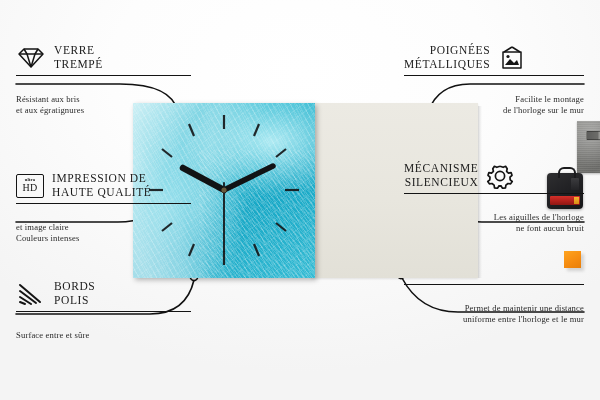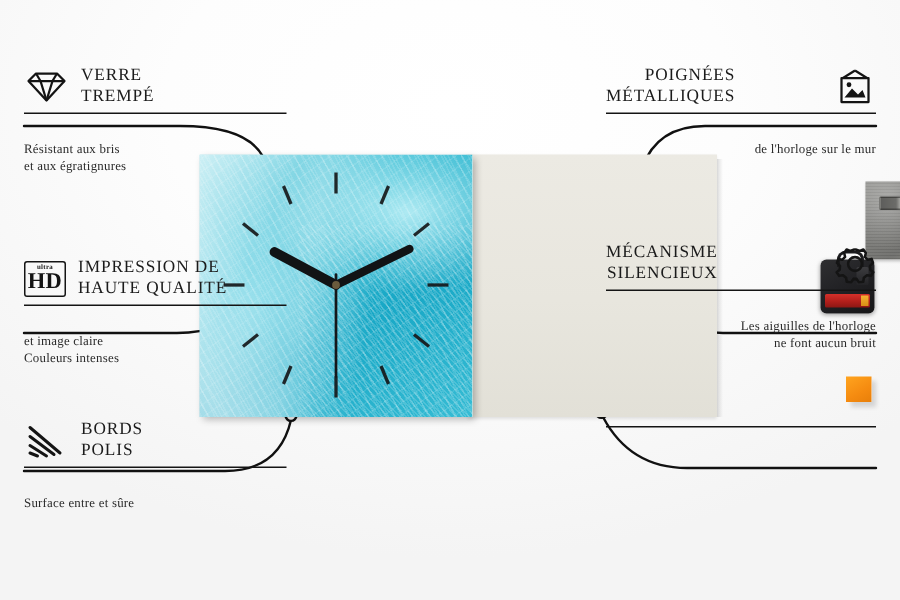--- a/index.html
+++ b/index.html
@@ -98,21 +98,21 @@
   }
   .spacer{
     position:absolute;left:253px;top:148px;width:17px;height:17px;
     background:linear-gradient(150deg,#ffa41f 0%,#f58b10 60%,#e87f0a 100%);
     box-shadow:3px 3px 3px rgba(0,0,0,.14);
   }
 
   
   .callout{position:absolute;}
   .callout .head{display:flex;align-items:center;gap:8px;}
-  .callout.right .head{justify-content:space-between;}
+  .callout.right .head{justify-content:flex-start;}
   .title{
     font-size:11.5px;font-weight:400;letter-spacing:.6px;color:#1b1b1b;
     line-height:1.18;text-transform:uppercase;
   }
   .callout.right .title{text-align:right;}
   .rule{height:1px;background:#141414;margin:4px 0 4px 0;}
   .desc{
     font-size:8.6px;color:#2a2a2a;line-height:1.32;letter-spacing:.15px;margin-top:18px;
   }
   .callout.right .desc{text-align:right;}
@@ -131,21 +131,21 @@
   .c-meca .rule{width:180px;margin-left:auto;}
   .c-entre{right:16px;top:280px;width:180px;}
   .c-entre .rule{width:180px;margin-left:auto;}
 
   .hd-badge{
     width:26px;height:22px;border:1.6px solid #141414;border-radius:2px;
     display:flex;flex-direction:column;align-items:center;justify-content:center;
     line-height:1;
   }
   .hd-badge .u{font-size:4.6px;font-weight:700;letter-spacing:.2px;color:#141414;}
-  .hd-badge .h{font-size:15px;font-weight:700;letter-spacing:.3px;color:#141414;margin-top:.5px;}
+  .hd-badge .h{font-size:10px;font-weight:400;letter-spacing:.3px;color:#141414;margin-top:.5px;}
 </style>
 </head>
 <body>
 
 <div class="stage">
 
   <svg class="lines" viewBox="0 0 600 400">
     <g fill="none" stroke="#111111" stroke-width="1.6" stroke-linecap="round">
       <path d="M16,84 L120,84 Q172,84 178,112"></path>
       <path d="M16,222 L118,222 Q150,222 164,203"></path>
@@ -275,20 +275,21 @@
           <path d="M14,2 L6,7"></path>
             <path d="M14,2 L22,7"></path>
           <rect x="5" y="7" width="18" height="16"></rect>
           <path d="M7,20 L12,14 L16,18 L19,15 L21,20 Z" fill="#141414" stroke="none"></path>
           <circle cx="10" cy="11.5" r="1.6" fill="#141414" stroke="none"></circle>
         </g>
       </svg>
     </div>
     <div class="rule"></div>
     <div class="desc">
+      <div>Facilite le montage</div>
       <div>de l'horloge sur le mur</div>
     </div>
   </div>
 
   <div class="callout right c-meca">
     <div class="head">
       <div class="title">
         <div>MÉCANISME</div>
         <div>SILENCIEUX</div>
       </div>
@@ -302,15 +303,19 @@
     </div>
     <div class="rule"></div>
     <div class="desc">
       <div>Les aiguilles de l'horloge</div>
       <div>ne font aucun bruit</div>
     </div>
   </div>
 
   <div class="callout right c-entre">
     <div class="rule"></div>
+    <div class="desc">
+      <div>Permet de maintenir une distance</div>
+      <div>uniforme entre l'horloge et le mur</div>
+    </div>
   </div>
 
 </div>
 
 </body></html>

